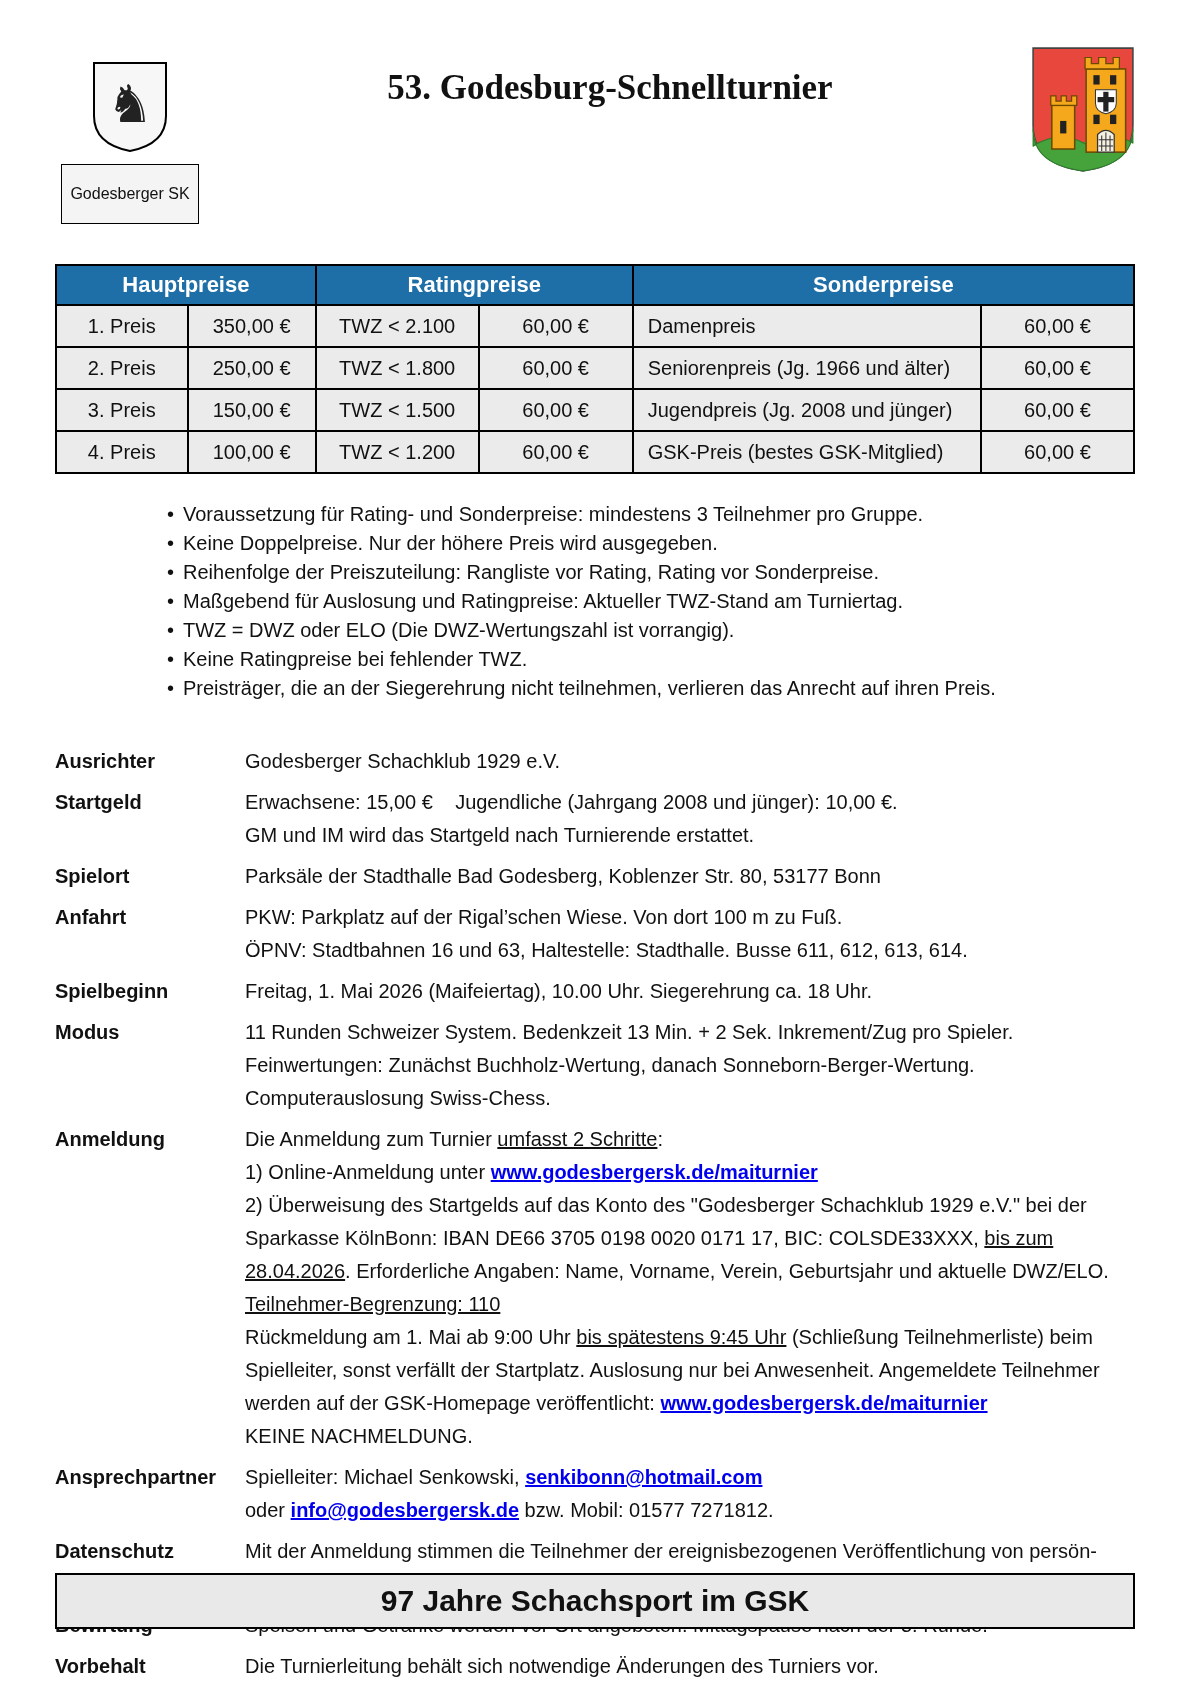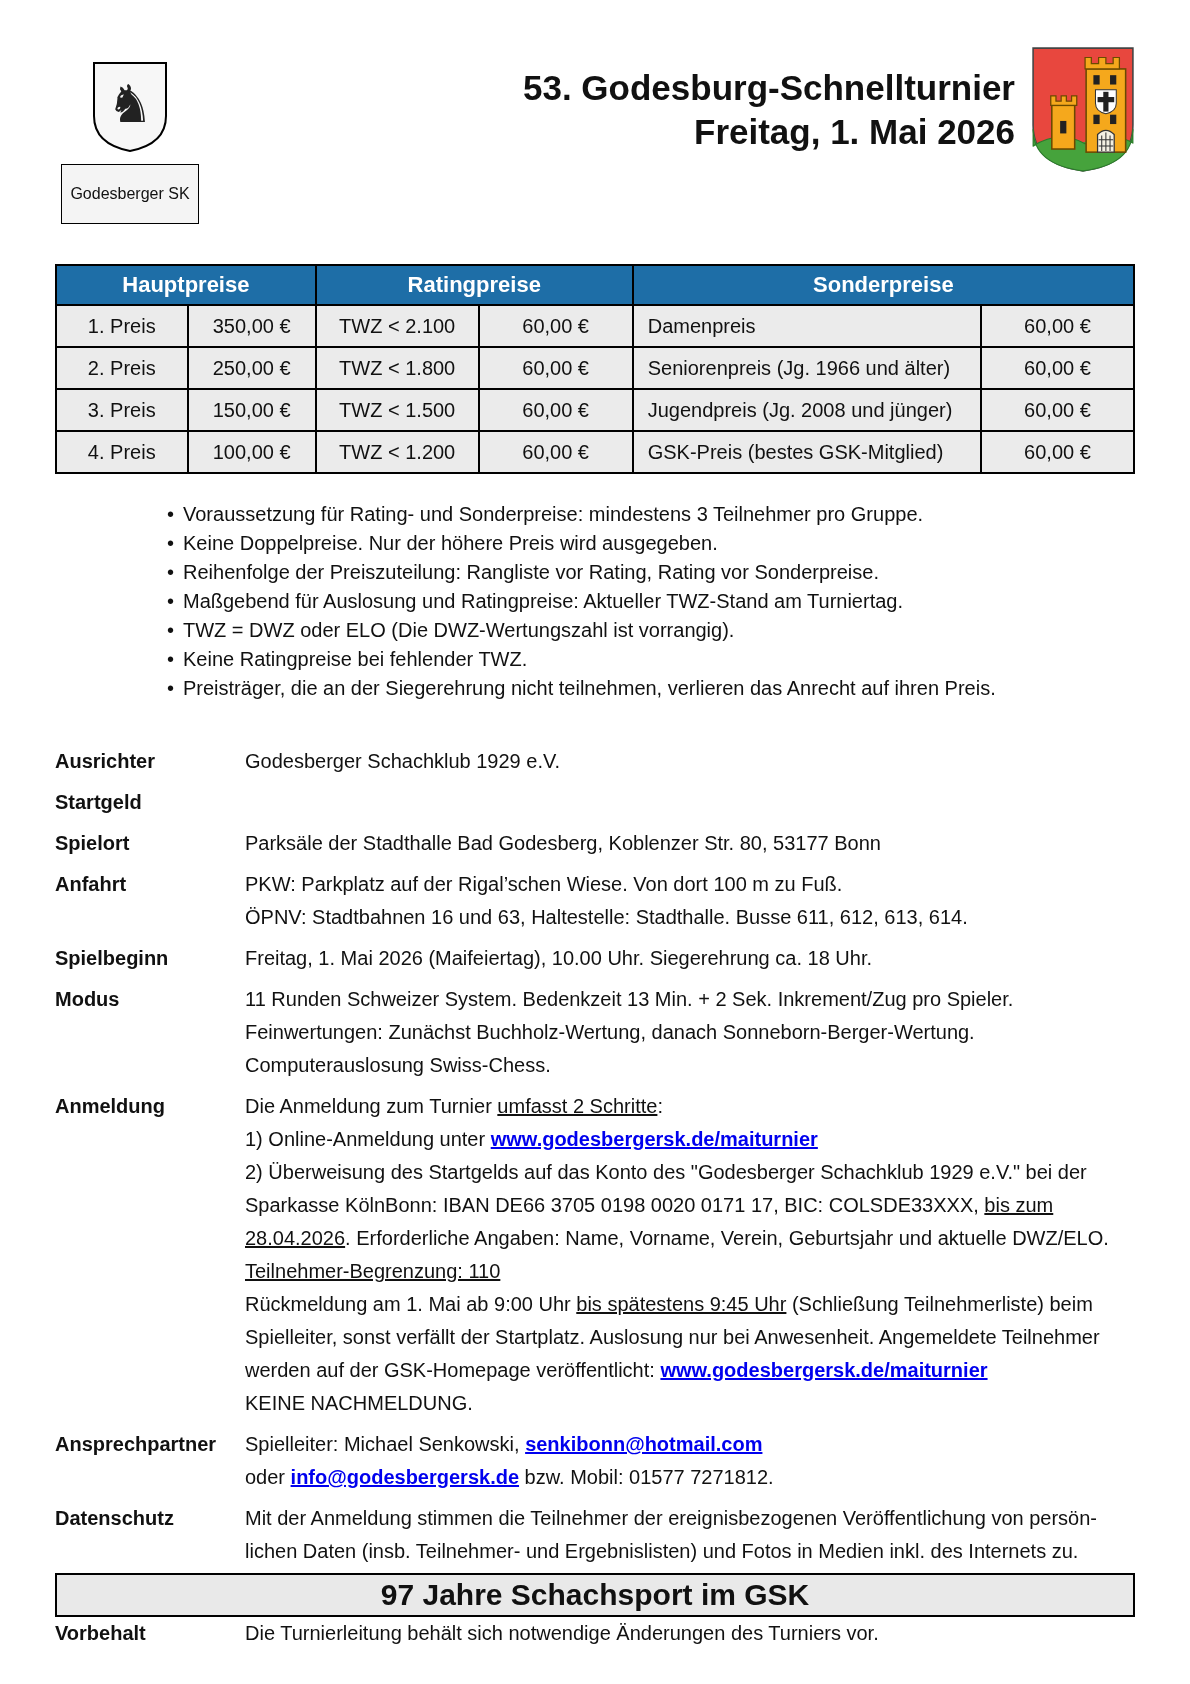--- a/index.html
+++ b/index.html
@@ -14,21 +14,21 @@
     font-family:"Liberation Sans", sans-serif;color:var(--ink);
   }
   .page{padding:38px 55px 0 55px;}
 
   
   .hdr{display:flex;align-items:flex-start;}
   .logo-col{width:150px;flex:0 0 150px;padding-top:22px;text-align:center;}
   .logo-shield{display:inline-block;}
   .logo-label{display:inline-block;border:1px solid #000;background:#f4f4f4;
     font-size:16px;padding:20px 8px;margin-top:6px;white-space:nowrap;}
-  .title-col{flex:1;text-align:right;padding-top:28px;}
+  .title-col{flex:1;text-align:center;padding-top:28px;font-family:Liberation Serif, serif;}
   .title-col h1{font-size:35px;line-height:44px;font-weight:bold;}
   .arms-col{width:120px;flex:0 0 120px;padding-top:8px;text-align:right;}
 
   
   table.prizes{width:100%;border-collapse:collapse;margin-top:40px;table-layout:fixed;}
   table.prizes th{
     background:var(--th-bg);color:var(--th-fg);font-size:22px;font-weight:bold;
     border:2px solid #000;padding:6px 4px;
   }
   table.prizes td{
@@ -48,21 +48,21 @@
   .details{margin-top:42px;}
   .detail{display:flex;margin-bottom:8px;}
   .detail .lbl{flex:0 0 190px;font-weight:bold;font-size:20px;line-height:33px;}
   .detail .cnt{flex:1;font-size:20px;line-height:33px;max-width:890px;}
   .b{font-weight:normal;}
   .u{text-decoration:underline;}
   a.lnk{color:var(--link);font-weight:bold;text-decoration:underline;cursor:pointer;}
 
   
   .footer{
-    position:absolute;left:55px;right:55px;top:1573px;height:44px;
+    position:absolute;left:55px;right:55px;top:1573px;height:56px;
     background:var(--footer-bg);border:2px solid #000;
     display:flex;align-items:center;justify-content:center;
     font-size:30px;font-weight:bold;
   }
 </style>
 </head>
 <body>
 
 <div class="page">
 
@@ -71,21 +71,20 @@
       <span class="logo-shield">
         <svg width="78" height="94" viewBox="0 0 78 94">
           <path d="M3,3 H75 V56 Q75,84 39,91 Q3,84 3,56 Z" fill="#f7f7f7" stroke="#000" stroke-width="2"></path>
           <text x="39" y="62" text-anchor="middle" font-size="52" fill="#222">♞</text>
         </svg>
       </span>
       <div class="logo-label">Godesberger SK</div>
     </div>
     <div class="title-col">
       <h1>53. Godesburg-Schnellturnier</h1>
-      <h1>Freitag, 1. Mai 2026</h1>
     </div>
     <div class="arms-col">
       <span>
         <svg width="104" height="127" viewBox="0 0 100 122">
           <path d="M2,2 H98 V76 Q98,114 50,120 Q2,114 2,76 Z" fill="var(--shield-red)" stroke="#444" stroke-width="1.5"></path>
           <path d="M2,97 Q28,80 50,93 Q74,79 98,94 L98,76 Q98,114 50,120 Q2,114 2,76 Z" fill="var(--mound-green)"></path>
           <path d="M2,96 Q28,80 52,94 Q74,80 98,93 V80 Q98,114 50,120 Q2,114 2,80 Z" fill="var(--mound-green)" stroke="#2c7a2c" stroke-width="1"></path>
 
           <rect x="20" y="57" width="22" height="42" fill="var(--castle-yellow)" stroke="#6b4a00" stroke-width="1.5"></rect>
           <path d="M19,57 v-9 h5 v5 h5 v-5 h5 v5 h5 v-5 h5 v9 z" fill="var(--castle-yellow)" stroke="#6b4a00" stroke-width="1.2"></path>
@@ -175,20 +174,24 @@
   <div class="details">
     <div class="detail">
       <div class="lbl">Ausrichter</div>
       <div class="cnt">
           <p><span class="">Godesberger Schachklub 1929 e.V.</span></p>
         </div>
     </div>
 
     <div class="detail">
       <div class="lbl">Startgeld</div>
+      <div class="cnt">
+          <p><span class="">Erwachsene: 15,00 €&nbsp;&nbsp;&nbsp;&nbsp;Jugendliche (Jahrgang 2008 und jünger): 10,00 €.</span></p>
+          <p><span class="">GM und IM wird das Startgeld nach Turnierende erstattet.</span></p>
+        </div>
     </div>
 
     <div class="detail">
       <div class="lbl">Spielort</div>
       <div class="cnt">
           <p><span class="">Parksäle der Stadthalle Bad Godesberg, Koblenzer Str. 80, 53177 Bonn</span></p>
         </div>
     </div>
 
     <div class="detail">

